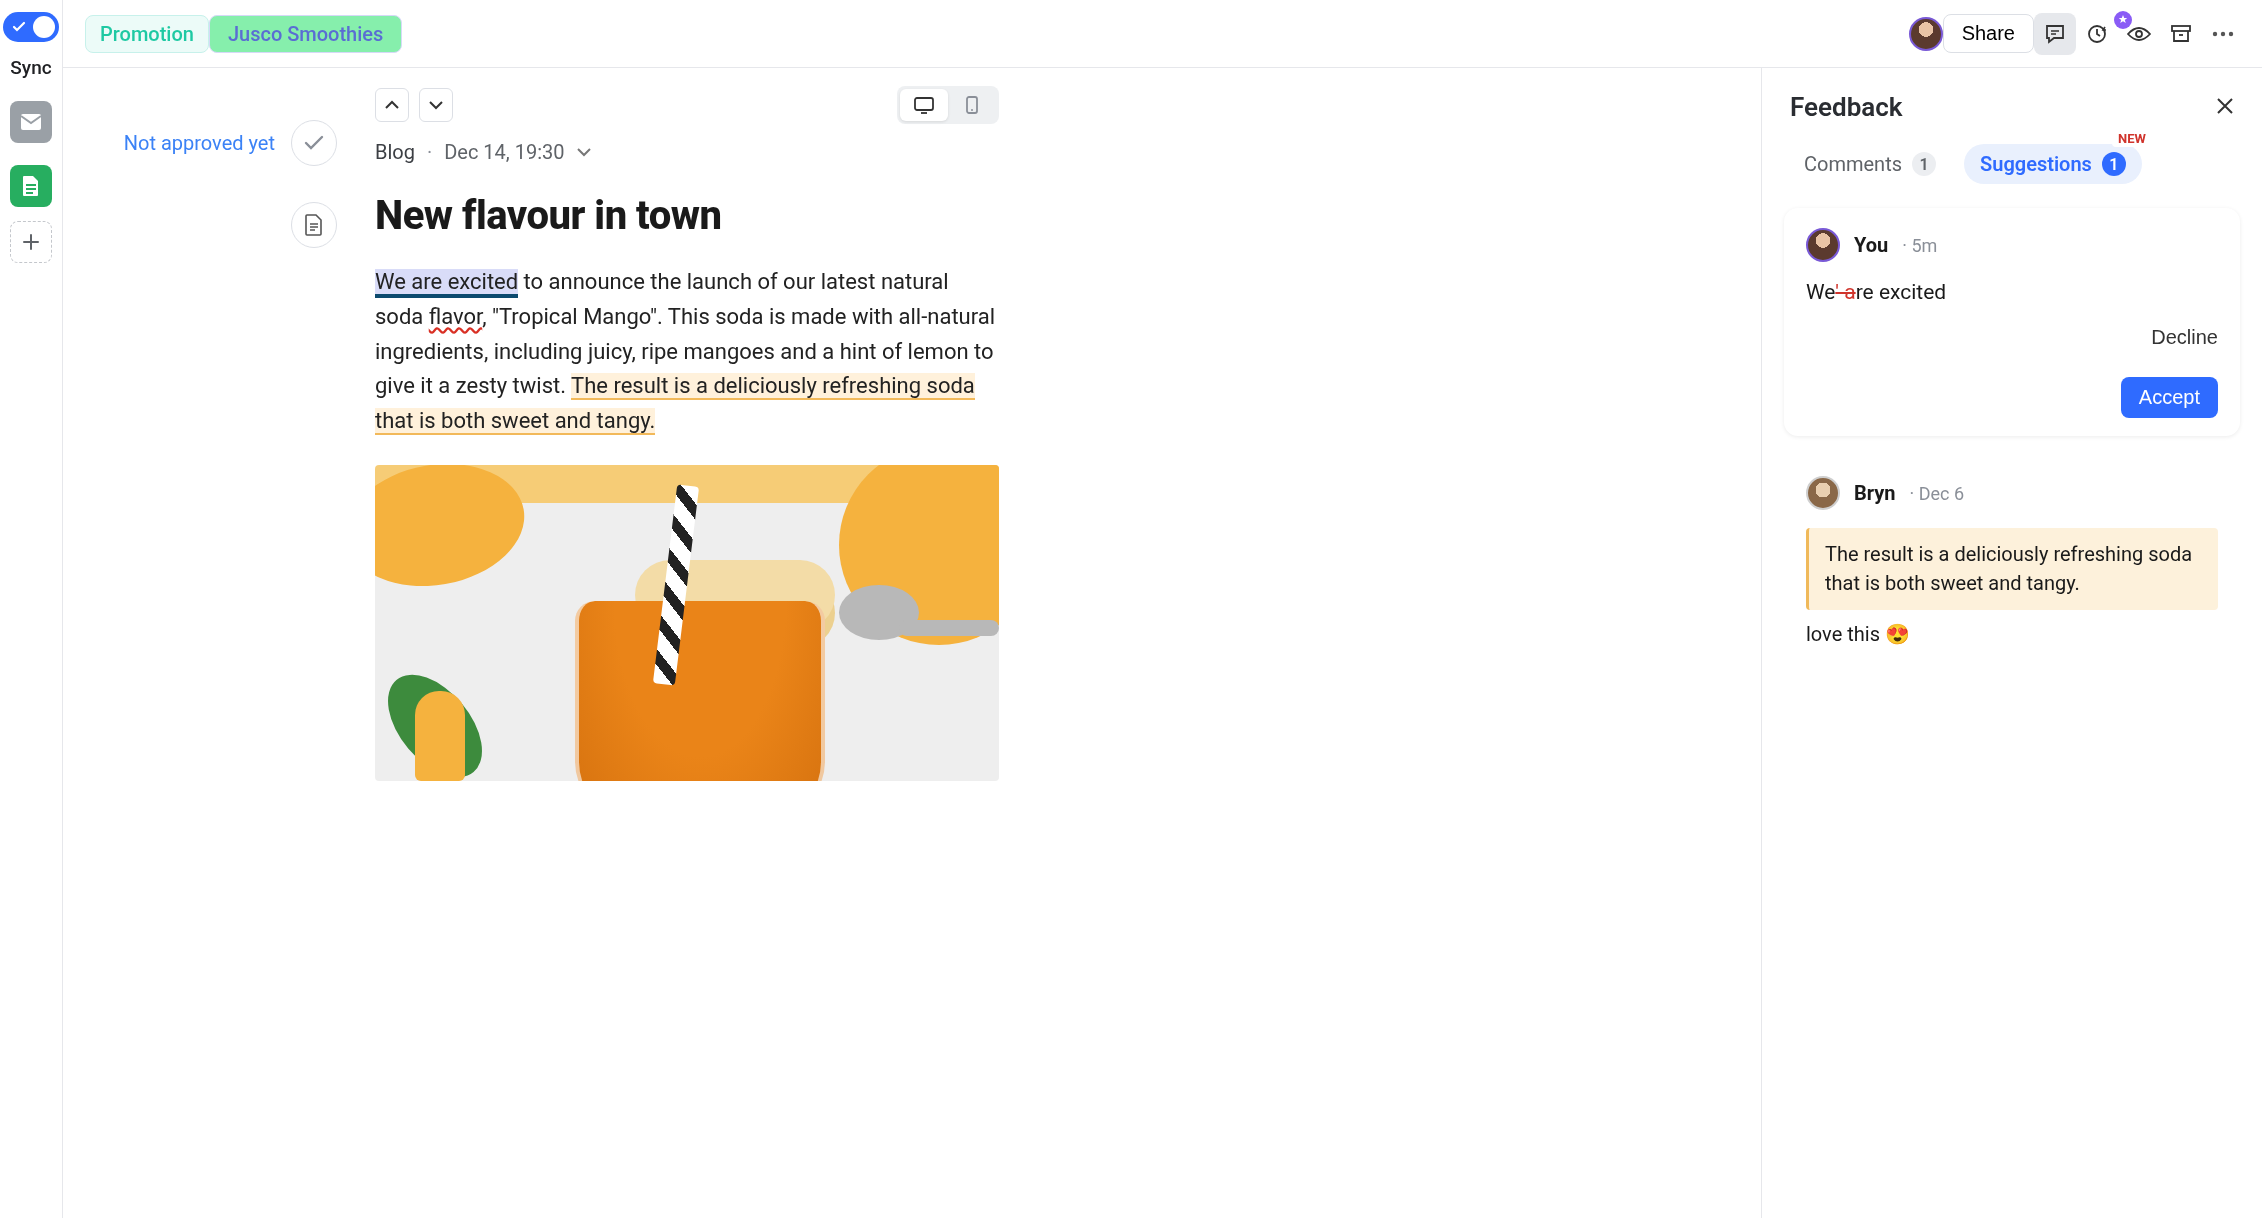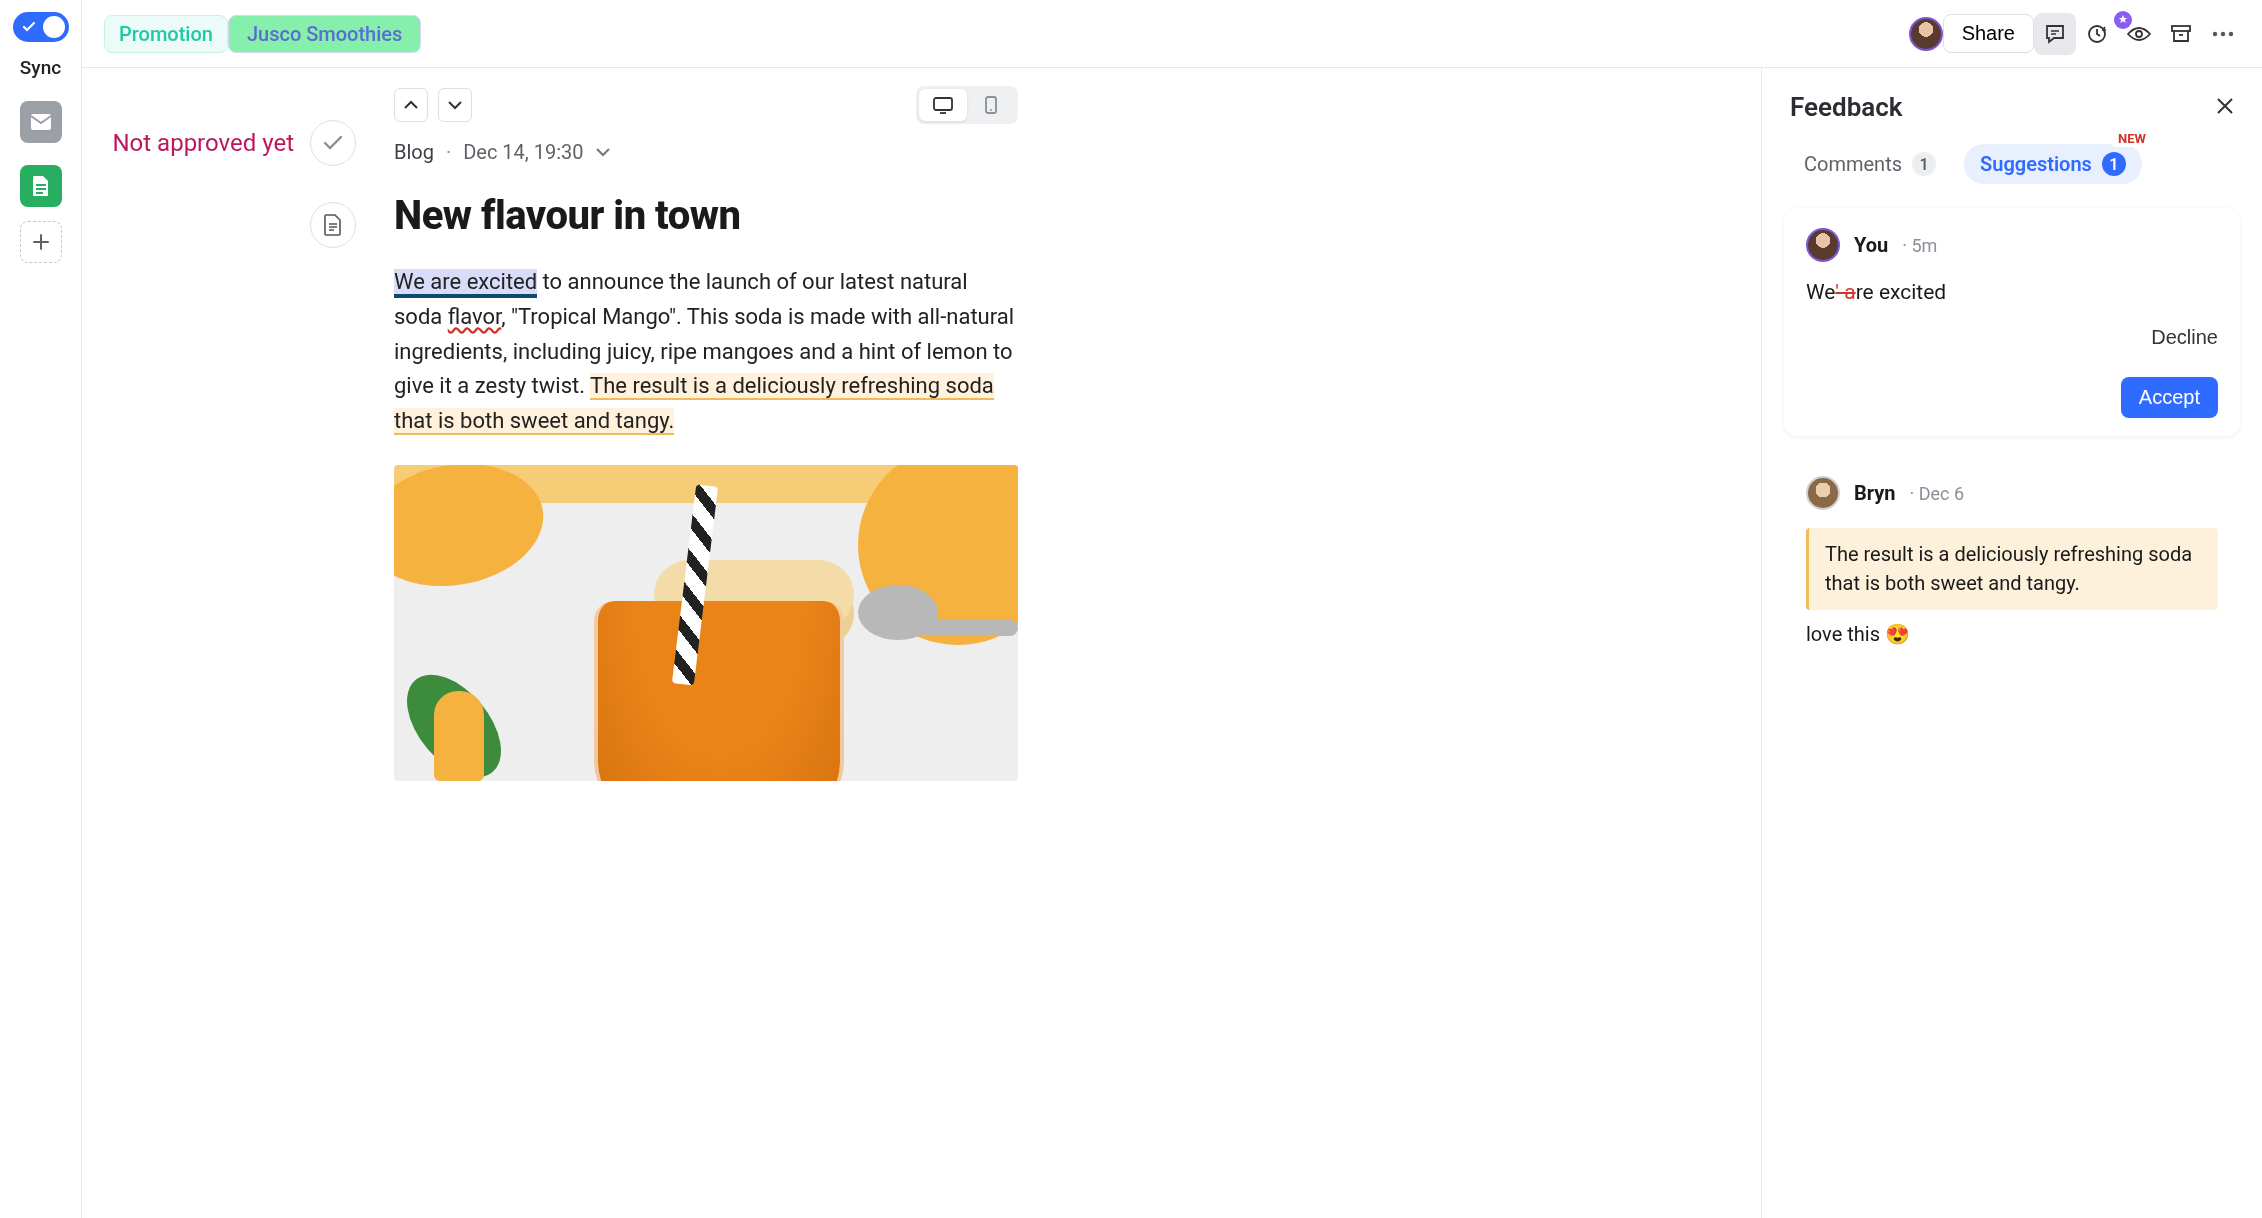--- a/index.html
+++ b/index.html
@@ -1,20 +1,20 @@
 <!DOCTYPE html>
 <html><head>
 <meta charset="utf-8">
 <style>
   * { box-sizing: border-box; margin: 0; padding: 0; }
   body { font-family: -apple-system, BlinkMacSystemFont, "Segoe UI", Roboto, Helvetica, Arial, sans-serif; background: #fff; color: #1a1a1a; }
   .app { display: flex; height: 100vh; width: 100vw; }
 
   
-  .rail { width: 82px; border-right: 1px solid #e6e7eb; display: flex; flex-direction: column; align-items: center; padding-top: 12px; gap: 14px; }
+  .rail { width: 63px; border-right: 1px solid #e6e7eb; display: flex; flex-direction: column; align-items: center; padding-top: 12px; gap: 14px; }
   .sync-toggle { width: 56px; height: 30px; border-radius: 15px; background: #2f6bff; position: relative; display: flex; align-items: center; justify-content: flex-end; padding: 0 4px; }
   .sync-toggle svg { position: absolute; left: 8px; }
   .sync-knob { width: 22px; height: 22px; background: #fff; border-radius: 50%; }
   .sync-label { font-size: 19px; font-weight: 500; color: #202124; }
   .rail-btn { width: 42px; height: 42px; border-radius: 8px; display: flex; align-items: center; justify-content: center; margin-top: 8px; }
   .rail-email { background: #9aa0a6; }
   .rail-doc { background: #27ae60; }
   .rail-add { width: 42px; height: 42px; border: 1.5px dashed #c4c7cc; border-radius: 8px; display: flex; align-items: center; justify-content: center; color: #5f6368; font-size: 22px; }
 
   
@@ -27,21 +27,21 @@
   .share-btn { font-size: 20px; padding: 7px 18px; border: 1px solid #dcdfe5; border-radius: 8px; background: #fff; }
   .icon-btn { width: 42px; height: 42px; border-radius: 8px; display: flex; align-items: center; justify-content: center; color: #444; }
   .icon-btn.active { background: #e6e8ec; }
   .eye-wrap { position: relative; }
   .eye-badge { position: absolute; top: -2px; left: -4px; width: 18px; height: 18px; background: #8a5cf6; border-radius: 50%; display:flex; align-items:center; justify-content:center; }
 
   
   .body-split { flex:1; display: flex; overflow: hidden; }
   .editor-pane { flex:1; border-right: 1px solid #e6e7eb; display:flex; }
   .status-col { width: 292px; display:flex; flex-direction: column; align-items: flex-end; padding-top: 52px; padding-right: 18px; gap: 36px; }
-  .not-approved { color: #be185d; font-size: 24px; }
+  .not-approved { color: #3b82f6; font-size: 20px; }
   .circle-btn { width: 46px; height: 46px; border: 1px solid #dcdfe5; border-radius: 50%; background:#fff; display:flex; align-items:center; justify-content:center; }
   .status-row { display:flex; align-items:center; gap: 16px; }
 
   .editor-main { flex:1; padding: 18px 36px 0 20px; max-width: 680px; }
   .nav-row { display:flex; align-items:center; gap:10px; margin-bottom: 16px; }
   .arrow-btn { width: 34px; height: 34px; border:1px solid #dcdfe5; border-radius:6px; display:flex; align-items:center; justify-content:center; background:#fff; }
   .nav-spacer { flex:1; }
   .device-group { display:flex; background:#eef0f2; border-radius:8px; padding:3px; }
   .device-btn { width: 48px; height:32px; border-radius:6px; display:flex; align-items:center; justify-content:center; }
   .device-btn.active { background:#fff; box-shadow: 0 1px 3px rgba(0,0,0,.1); }

